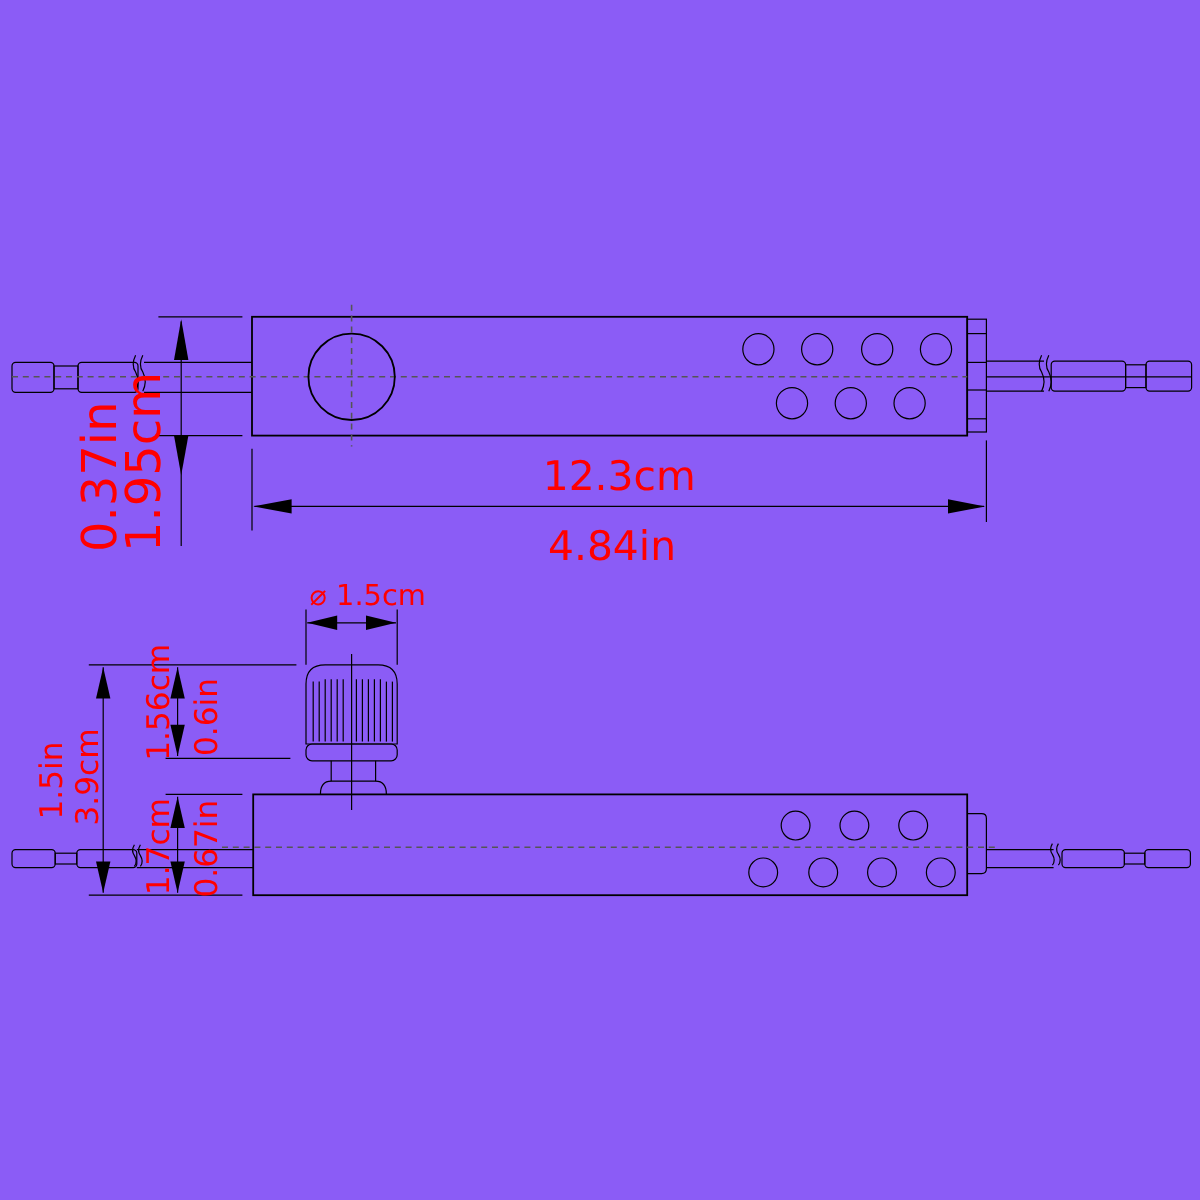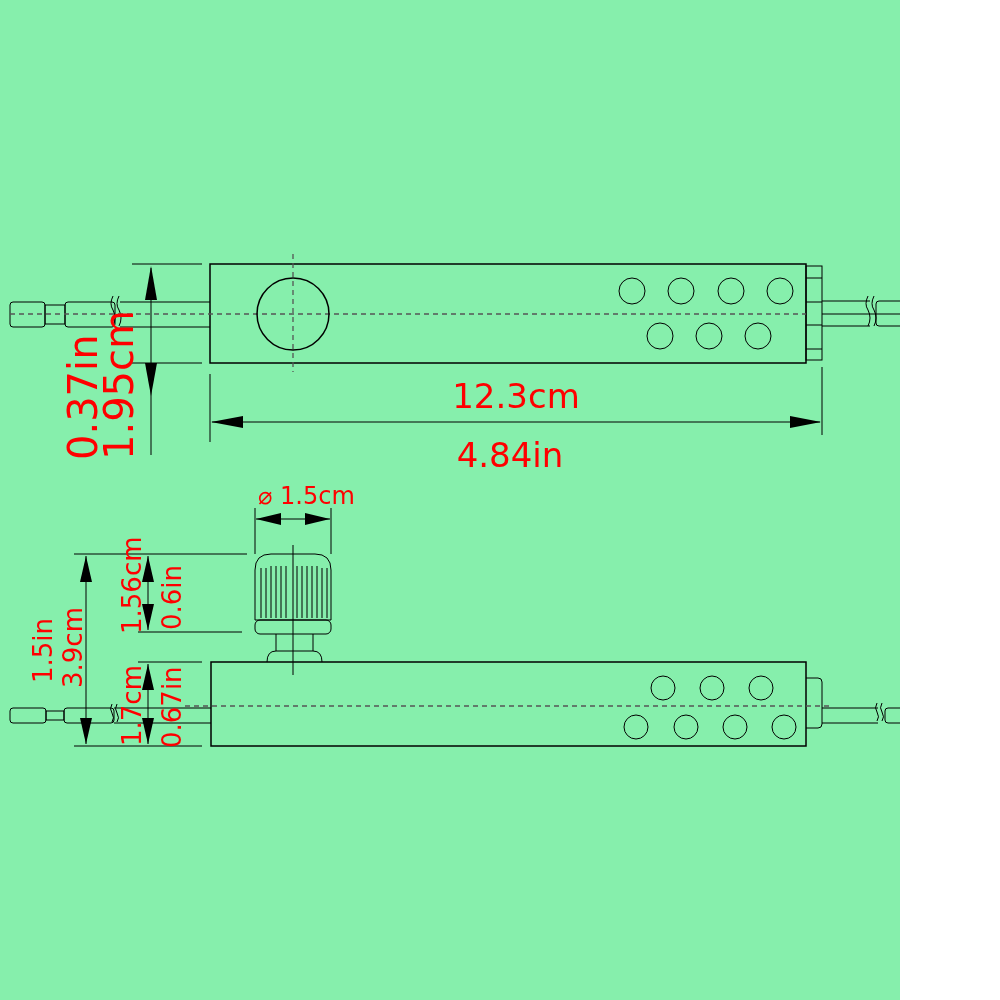--- a/index.html
+++ b/index.html
@@ -1,16 +1,16 @@
 <!DOCTYPE html>
 <html><head>
 <meta charset="utf-8">
 <style>
   html, body { margin: 0; padding: 0; background: #ffffff; }
-  #canvas { position: relative; width: 900px; height: 1000px; overflow: hidden; background: #86efac; }
+  #canvas { position: relative; width: 1000px; height: 1000px; overflow: hidden; background: #8b5cf6; }
   svg { position: absolute; left: 0; top: 0; }
   .line { stroke: #000; stroke-width: 1.5; fill: none; }
   .thin { stroke: #000; stroke-width: 1; fill: none; }
   .dash { stroke: #555; stroke-width: 1.3; stroke-dasharray: 5 4; fill: none; }
   .dim { stroke: #000; stroke-width: 1; fill: none; }
   .arrow { fill: #000; }
   .lbl { fill: #ff0000; font-family: "DejaVu Sans", sans-serif; }
 </style>
 </head>
 <body>

